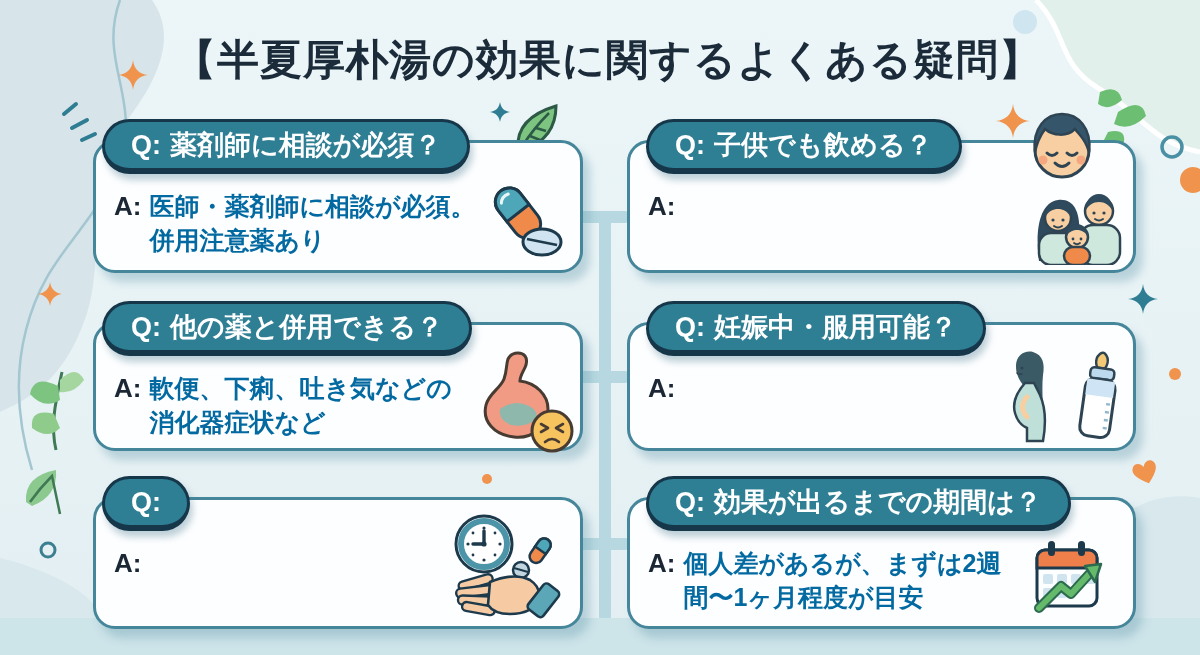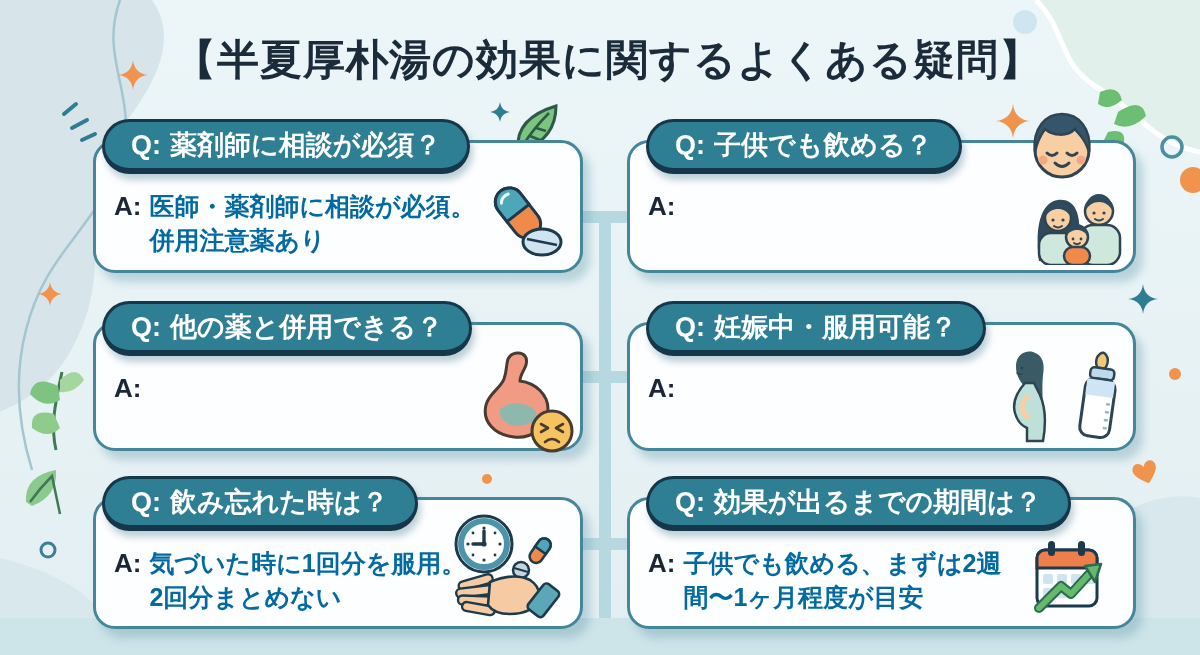--- a/index.html
+++ b/index.html
@@ -187,20 +187,22 @@
     </svg>
   </section>
 
   <section class="card col-l row-1">
     <div class="qpill">
       <span class="qp">Q:</span>
       <span class="qt">他の薬と併用できる？</span>
     </div>
     <div class="answer">
       <span class="ap">A:</span>
+      <span class="at">軟便、下痢、吐き気などの
+消化器症状など</span>
     </div>
     <svg class="icon icon-stomach" width="108" height="106" viewBox="0 0 108 106">
       <path d="M52 6 C58 6 62 10 60 18 C58 24 54 28 54 34 C70 36 82 48 82 62 C82 80 66 92 48 90 C28 88 16 74 20 58 C23 46 34 42 38 32 C41 24 40 18 42 12 C44 8 48 6 52 6 Z" fill="#f19b85" stroke="#473b32" stroke-width="3"></path>
       <path d="M34 62 Q48 52 63 59 Q73 64 70 72 Q60 81 45 78 Q32 73 34 62 Z" fill="#8fb8ad"></path>
       <circle cx="86" cy="84" r="20" fill="#f6c35f" stroke="#473b32" stroke-width="3"></circle>
       <path d="M75 77 l7 4 l-7 4 M97 77 l-7 4 l7 4" fill="none" stroke="#473b32" stroke-width="2.6" stroke-linecap="round" stroke-linejoin="round"></path>
       <path d="M79 95 q7 -6 14 0" fill="none" stroke="#473b32" stroke-width="2.6" stroke-linecap="round"></path>
     </svg>
   </section>
 
@@ -227,26 +229,23 @@
         <rect x="80" y="30" width="30" height="58" rx="9" fill="#ffffff" stroke="#2f4453" stroke-width="3"></rect>
         <path d="M81 31 h28 v16 h-28 z" fill="#cfe4f5"></path>
         <path d="M103 54 h4 M103 62 h4 M103 70 h4 M103 78 h4" stroke="#8fb6cc" stroke-width="2.4"></path>
       </g>
     </svg>
   </section>
 
   <section class="card col-l row-2">
     <div class="qpill">
       <span class="qp">Q:</span>
-      <span class="qt">飲み忘れた時は？</span>
-    </div>
-    <div class="answer">
-      <span class="ap">A:</span>
-      <span class="at">気づいた時に1回分を服用。
-2回分まとめない</span>
+    </div>
+    <div class="answer">
+      <span class="ap">A:</span>
     </div>
     <svg class="icon icon-clock" width="132" height="116" viewBox="0 0 132 116">
 
       <circle cx="40" cy="36" r="28" fill="#ffffff" stroke="#1d3a4c" stroke-width="3"></circle>
       <circle cx="40" cy="36" r="23" fill="#ffffff" stroke="#4c95a8" stroke-width="6"></circle>
       <g fill="#1d3a4c">
         <circle cx="40" cy="20" r="1.6"></circle>
           <circle cx="40" cy="52" r="1.6"></circle>
           <circle cx="24" cy="36" r="1.6"></circle>
           <circle cx="56" cy="36" r="1.6"></circle>
@@ -274,21 +273,21 @@
     </svg>
   </section>
 
   <section class="card col-r row-2">
     <div class="qpill">
       <span class="qp">Q:</span>
       <span class="qt">効果が出るまでの期間は？</span>
     </div>
     <div class="answer">
       <span class="ap">A:</span>
-      <span class="at">子供でも飲める、まずは2週
+      <span class="at">個人差があるが、まずは2週
 間〜1ヶ月程度が目安</span>
     </div>
     <svg class="icon icon-calendar" width="84" height="78" viewBox="0 0 84 78">
       <rect x="6" y="12" width="60" height="56" rx="8" fill="#fdfeff" stroke="#1d3a4c" stroke-width="3"></rect>
       <path d="M14 12 h44 a8 8 0 0 1 8 8 v10 h-60 v-10 a8 8 0 0 1 8 -8 z" fill="#ee7f4b" stroke="#1d3a4c" stroke-width="3"></path>
       <rect x="17" y="3" width="7" height="15" rx="3.5" fill="#1d3a4c"></rect>
       <rect x="47" y="3" width="7" height="15" rx="3.5" fill="#1d3a4c"></rect>
       <g fill="#cfe4ee">
         <rect x="12" y="36" width="10" height="10" rx="2"></rect>
           <rect x="26" y="36" width="10" height="10" rx="2"></rect>

